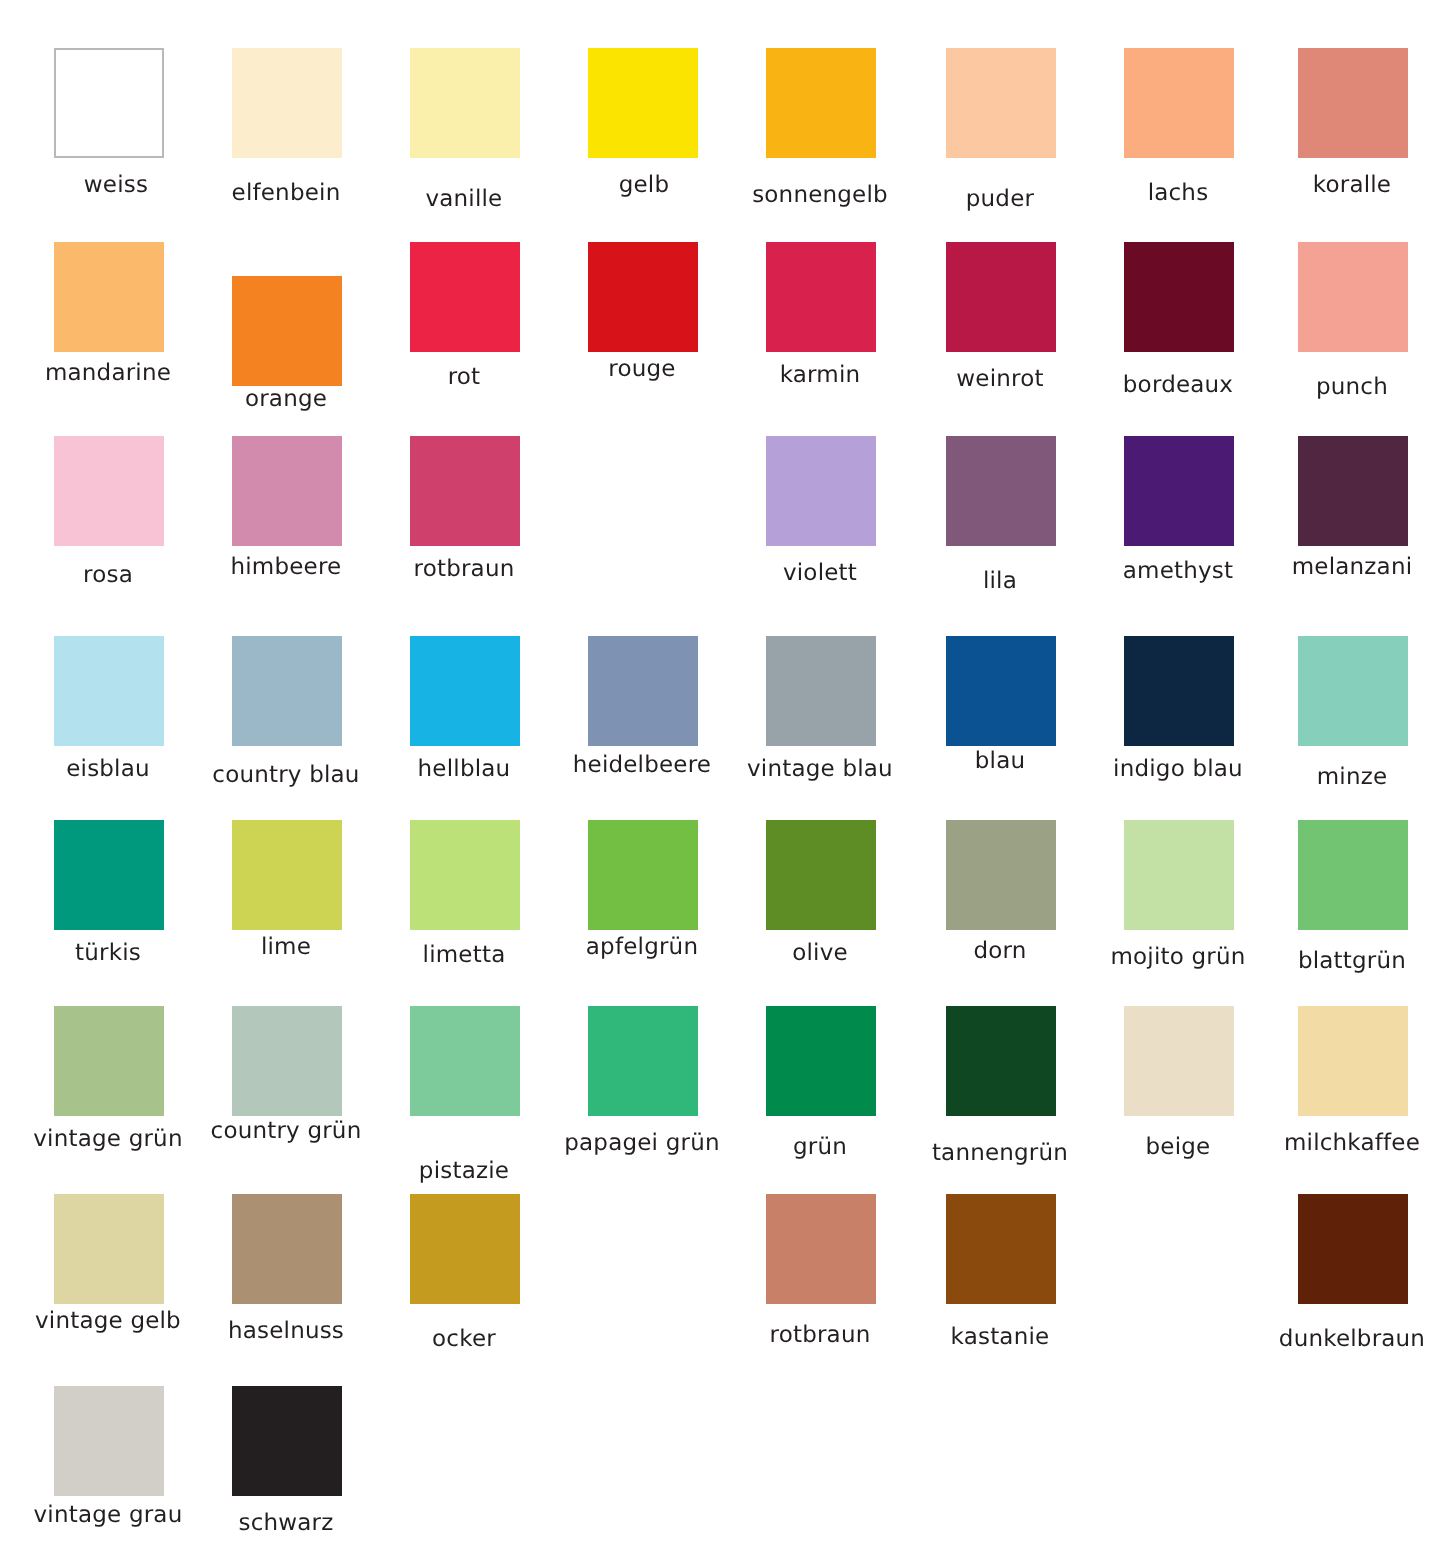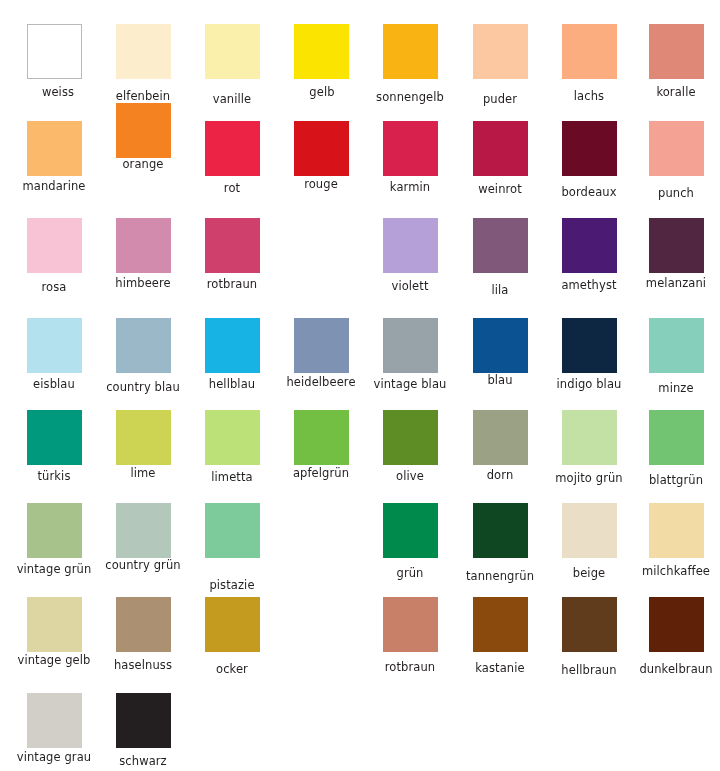--- a/index.html
+++ b/index.html
@@ -77,21 +77,21 @@
       <span class="swatch-label" style="position: absolute; top: 66px; left: 0px; width: 88px;">lachs</span>
     </div>
     <div class="swatch-cell" style="left: 632px; top: 24px;">
       <span class="swatch" style="background: rgb(224, 136, 120);"></span>
       <span class="swatch-label" style="position: absolute; top: 62px; left: 0px; width: 88px;">koralle</span>
     </div>
     <div class="swatch-cell" style="left: 10px; top: 121px;">
       <span class="swatch" style="background: rgb(251, 185, 107);"></span>
       <span class="swatch-label" style="position: absolute; top: 59px; left: 0px; width: 88px;">mandarine</span>
     </div>
-    <div class="swatch-cell" style="left: 99px; top: 103px;">
+    <div class="swatch-cell" style="left: 99px; top: 138px;">
       <span class="swatch" style="background: rgb(245, 130, 32);"></span>
       <span class="swatch-label" style="position: absolute; top: 55px; left: 0px; width: 88px;">orange</span>
     </div>
     <div class="swatch-cell" style="left: 188px; top: 121px;">
       <span class="swatch" style="background: rgb(237, 35, 70);"></span>
       <span class="swatch-label" style="position: absolute; top: 61px; left: 0px; width: 88px;">rot</span>
     </div>
     <div class="swatch-cell" style="left: 277px; top: 121px;">
       <span class="swatch" style="background: rgb(216, 18, 25);"></span>
       <span class="swatch-label" style="position: absolute; top: 57px; left: 0px; width: 88px;">rouge</span>
@@ -209,20 +209,24 @@
       <span class="swatch-label" style="position: absolute; top: 60px; left: 0px; width: 88px;">vintage grün</span>
     </div>
     <div class="swatch-cell" style="left: 99px; top: 503px;">
       <span class="swatch" style="background: rgb(179, 199, 187);"></span>
       <span class="swatch-label" style="position: absolute; top: 56px; left: 0px; width: 88px;">country grün</span>
     </div>
     <div class="swatch-cell" style="left: 188px; top: 503px;">
       <span class="swatch" style="background: rgb(125, 202, 154);"></span>
       <span class="swatch-label" style="position: absolute; top: 60px; left: 0px; width: 88px; margin-top: 16px;">pistazie</span>
     </div>
+    <div class="swatch-cell" style="left: 277px; top: 503px;">
+      <span class="swatch" style="background: rgb(47, 184, 122);"></span>
+      <span class="swatch-label" style="position: absolute; top: 62px; left: 0px; width: 88px;">papagei grün</span>
+    </div>
     <div class="swatch-cell" style="left: 366px; top: 503px;">
       <span class="swatch" style="background: rgb(0, 139, 76);"></span>
       <span class="swatch-label" style="position: absolute; top: 64px; left: 0px; width: 88px;">grün</span>
     </div>
     <div class="swatch-cell" style="left: 456px; top: 503px;">
       <span class="swatch" style="background: rgb(15, 71, 34);"></span>
       <span class="swatch-label" style="position: absolute; top: 67px; left: 0px; width: 88px;">tannengrün</span>
     </div>
     <div class="swatch-cell" style="left: 545px; top: 503px;">
       <span class="swatch" style="background: rgb(234, 223, 198);"></span>
@@ -245,24 +249,20 @@
       <span class="swatch-label" style="position: absolute; top: 66px; left: 0px; width: 88px;">ocker</span>
     </div>
     <div class="swatch-cell" style="left: 366px; top: 597px;">
       <span class="swatch" style="background: rgb(201, 128, 104);"></span>
       <span class="swatch-label" style="position: absolute; top: 64px; left: 0px; width: 88px;">rotbraun</span>
     </div>
     <div class="swatch-cell" style="left: 456px; top: 597px;">
       <span class="swatch" style="background: rgb(139, 74, 13);"></span>
       <span class="swatch-label" style="position: absolute; top: 65px; left: 0px; width: 88px;">kastanie</span>
     </div>
-    <div class="swatch-cell" style="left: 545px; top: 597px;">
-      <span class="swatch" style="background: rgb(96, 59, 28);"></span>
-      <span class="swatch-label" style="position: absolute; top: 67px; left: 0px; width: 88px;">hellbraun</span>
-    </div>
     <div class="swatch-cell" style="left: 632px; top: 597px;">
       <span class="swatch" style="background: rgb(95, 34, 9);"></span>
       <span class="swatch-label" style="position: absolute; top: 66px; left: 0px; width: 88px;">dunkelbraun</span>
     </div>
     <div class="swatch-cell" style="left: 10px; top: 693px;">
       <span class="swatch" style="background: rgb(210, 207, 200);"></span>
       <span class="swatch-label" style="position: absolute; top: 58px; left: 0px; width: 88px;">vintage grau</span>
     </div>
     <div class="swatch-cell" style="left: 99px; top: 693px;">
       <span class="swatch" style="background: rgb(35, 31, 32);"></span>

